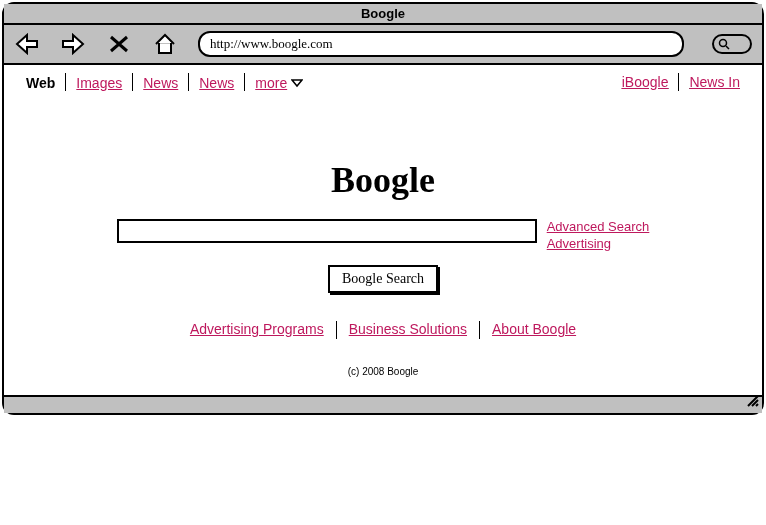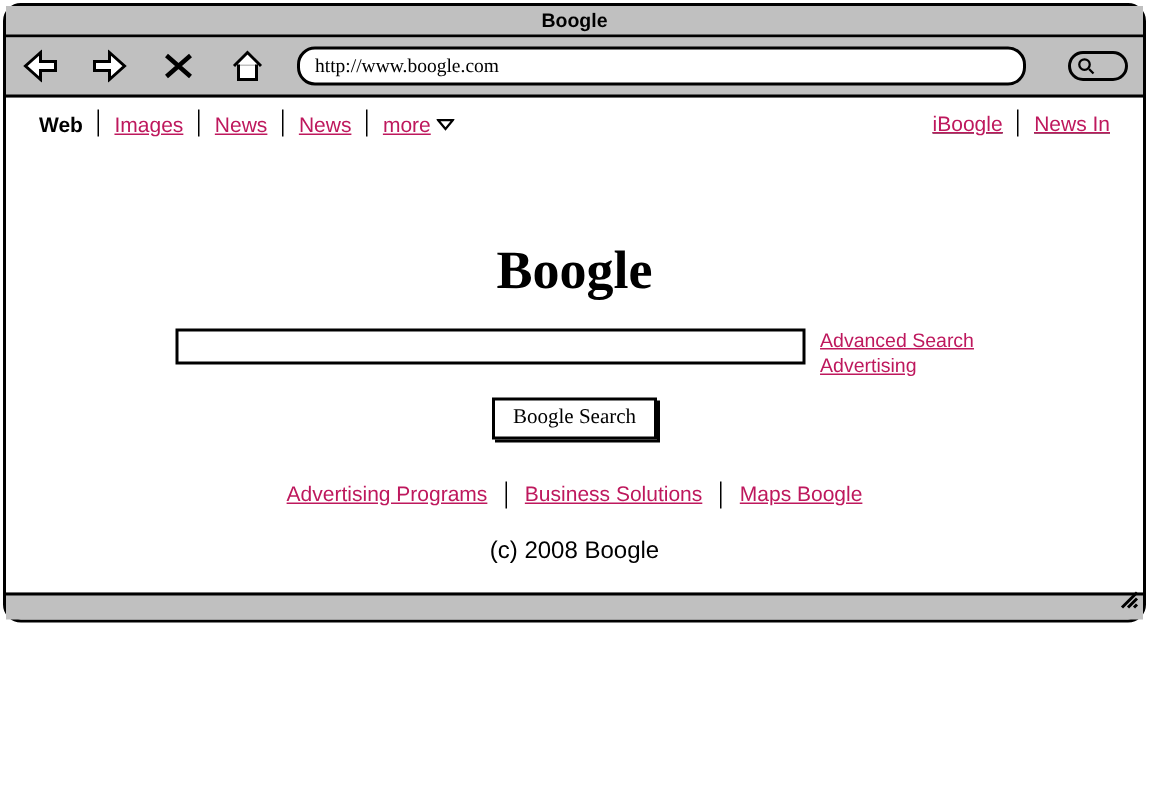--- a/index.html
+++ b/index.html
@@ -21,21 +21,21 @@
 .more-chev { display: inline-block; margin-left: 4px; }
 .content { flex: 1; display: flex; flex-direction: column; align-items: center; padding-top: 60px; position: relative; }
 .logo { font-size: 36px; font-weight: bold; font-family: "Comic Sans MS", cursive; margin-bottom: 18px; }
 .search-row { display: flex; align-items: flex-start; }
 .search-input { width: 420px; height: 24px; border: 2px solid #000; background: #fff; font-family: inherit; padding: 2px 6px; }
 .side-links { margin-left: 10px; font-size: 13px; display: flex; flex-direction: column; gap: 2px; }
 .btn-row { margin-top: 14px; display: flex; gap: 14px; flex-direction: column; }
 .btn { background: #fff; border: 2px solid #000; padding: 4px 12px; font-family: "Comic Sans MS", cursive; font-size: 14px; cursor: pointer; box-shadow: 2px 2px 0 #000; }
 .footer-links { position: absolute; bottom: 56px; display: flex; gap: 0; font-size: 14px; }
 .footer-links .sep { margin: 0 12px; }
-.copyright { position: absolute; bottom: 18px; font-size: 16px; }
+.copyright { position: absolute; bottom: 18px; font-size: 10px; }
 .statusbar { height: 18px; background: #c0c0c0; border-top: 2px solid #000; position: relative; }
 .resize-grip { position: absolute; right: 2px; bottom: 1px; }
 </style>
 </head>
 <body>
 
 <div class="window">
   <div class="titlebar">Boogle</div>
 
   <div class="toolbar">
@@ -100,21 +100,21 @@
     </div>
     <div class="btn-row">
       <button class="btn">Boogle Search</button>
     </div>
 
     <div class="footer-links">
       <a class="link">Advertising Programs</a>
       <span class="sep"></span>
       <a class="link">Business Solutions</a>
       <span class="sep"></span>
-      <a class="link">Maps Boogle</a>
+      <a class="link">About Boogle</a>
     </div>
     <div class="copyright">(c) 2008 Boogle</div>
   </div>
 
   <div class="statusbar">
     <span class="resize-grip">
       <svg width="14" height="14" viewBox="0 0 14 14">
           <path d="M2 12 L12 2 M6 12 L12 6 M10 12 L12 10" stroke="#000" stroke-width="2"></path>
         </svg>
     </span>

